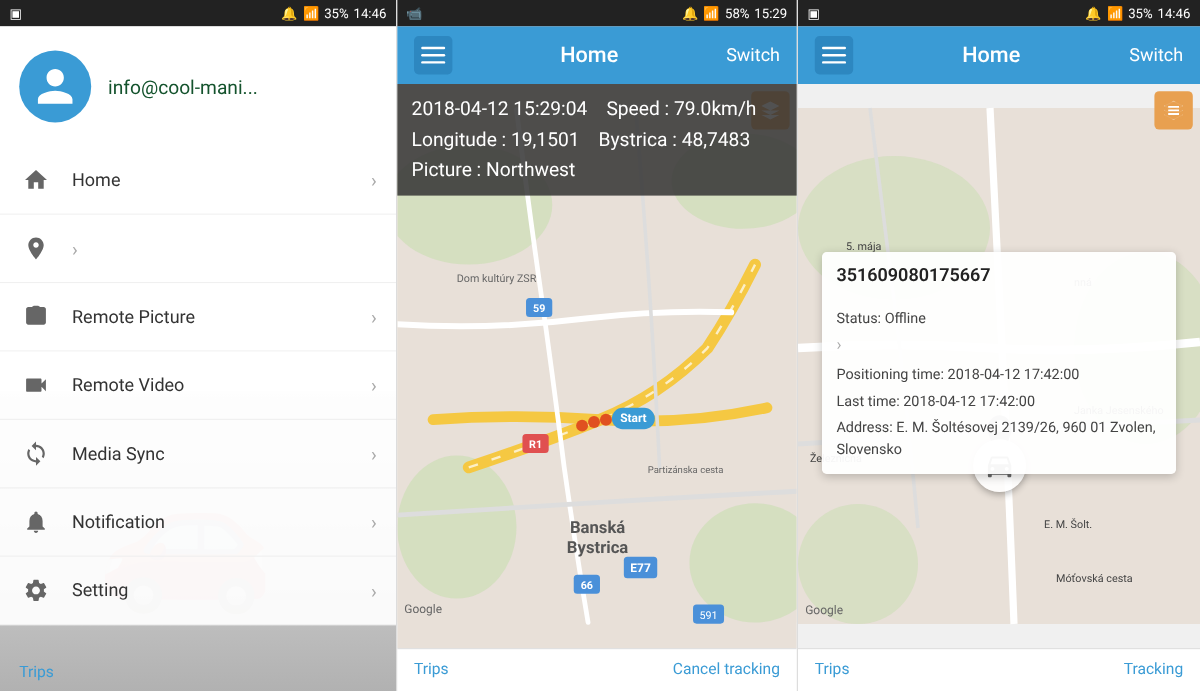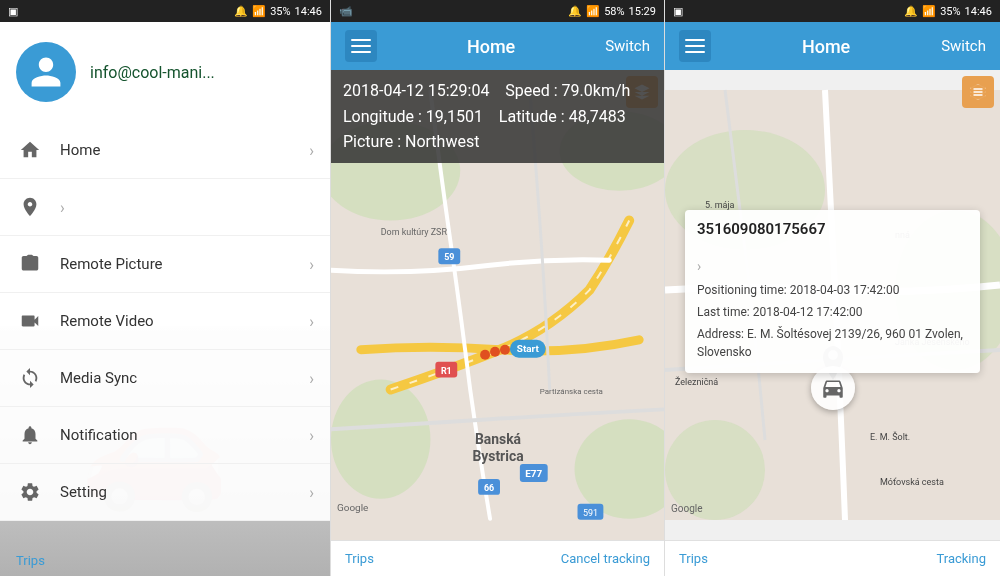--- a/index.html
+++ b/index.html
@@ -455,21 +455,21 @@
 
   <div class="info-overlay">
     <div>
       <span>2018-04-12 15:29:04</span>
       &nbsp;&nbsp;
       <span>Speed : 79.0km/h</span>
     </div>
     <div>
       <span>Longitude : 19,1501</span>
       &nbsp;&nbsp;
-      <span>Latitude : 48,7483</span>
+      <span>Bystrica : 48,7483</span>
     </div>
     <div>Picture : Northwest</div>
   </div>
 
   <div class="map-area">
     <div class="map-bg">
       
       <svg width="100%" height="100%" viewBox="0 0 335 430">
 
         <rect width="335" height="430" fill="#e8e0d8"></rect>
@@ -583,24 +583,27 @@
       <path d="M168 290 C168 290 158 275 158 267 C158 261 163 256 168 256 C173 256 178 261 178 267 C178 275 168 290 168 290Z" fill="#888"></path>
       <circle cx="168" cy="265" r="5" fill="#e0e0e0"></circle>
 
       <text x="6" y="422" fill="#666" font-size="10">Google</text>
     </svg>
 
     
     <div class="device-popup">
       <div class="device-id">351609080175667</div>
       <div class="device-row">
+        <span class="device-row-inner">Status:  Offline</span>
+      </div>
+      <div class="device-row">
         <span class="device-chevron">›</span>
       </div>
       <div class="device-row">
-        <span class="device-row-inner">Positioning time:  2018-04-03 17:42:00</span>
+        <span class="device-row-inner">Positioning time:  2018-04-12 17:42:00</span>
       </div>
       <div class="device-row">
         <span class="device-row-inner">Last time:  2018-04-12 17:42:00</span>
       </div>
       <div class="device-row">
         <span class="device-row-inner">Address:  E. M. Šoltésovej 2139/26, 960 01 Zvolen, Slovensko</span>
       </div>
     </div>
 
     

